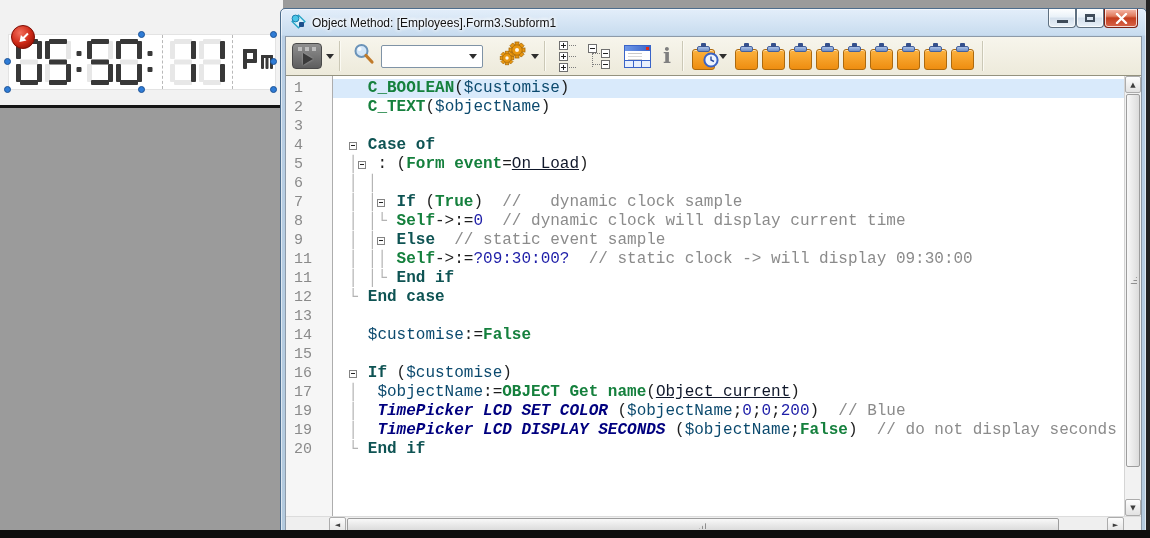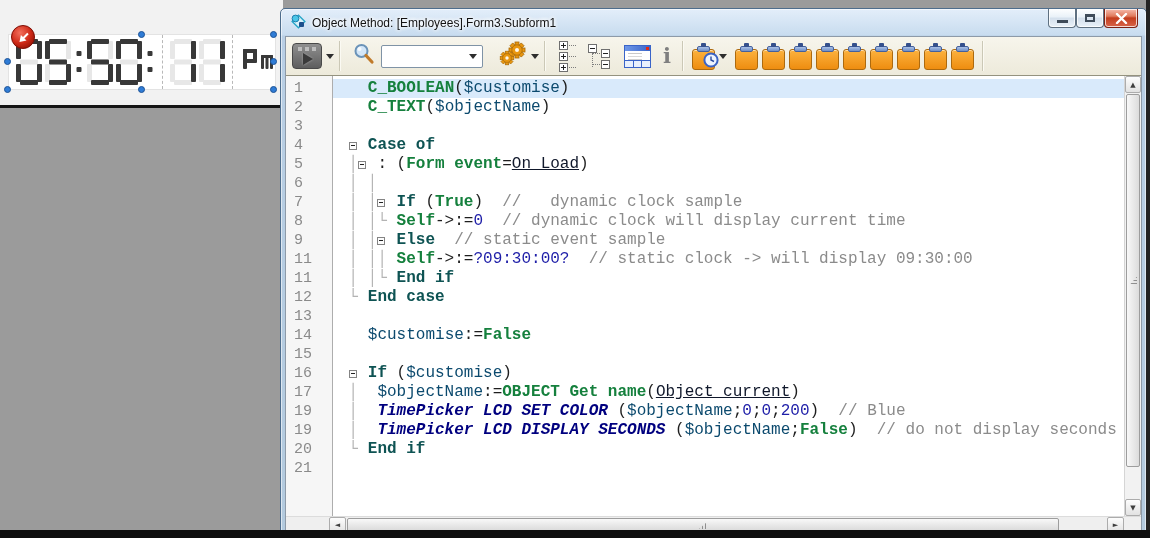--- a/index.html
+++ b/index.html
@@ -521,24 +521,20 @@
               <span class="cc"><span class="tk-gd"> │  </span><span class="tk-plug">TimePicker LCD SET COLOR</span><span class="tk-p"> (</span><span class="tk-var">$objectName</span><span class="tk-p">;</span><span class="tk-num">0</span><span class="tk-p">;</span><span class="tk-num">0</span><span class="tk-p">;</span><span class="tk-num">200</span><span class="tk-p">)</span><span class="tk-cm">  // Blue</span></span>
             </div>
             <div class="cl">
               <span class="ln">19</span>
               <span class="cc"><span class="tk-gd"> │  </span><span class="tk-plug">TimePicker LCD DISPLAY SECONDS</span><span class="tk-p"> (</span><span class="tk-var">$objectName</span><span class="tk-p">;</span><span class="tk-cmd">False</span><span class="tk-p">)</span><span class="tk-cm">  // do not display seconds</span></span>
             </div>
             <div class="cl">
               <span class="ln">20</span>
               <span class="cc"><span class="tk-gd"> └ </span><span class="tk-kw">End if</span></span>
             </div>
-            <div class="cl">
-              <span class="ln">21</span>
-              <span class="cc"></span>
-            </div>
           </div>
       </div>
       <div class="vscroll">
         <div class="sbtn" style="top:0;">▲</div>
         <div class="vthumb">
             <span class="grip"></span>
           </div>
         <div class="sbtn" style="bottom:0;top:auto;">▼</div>
       </div>
     </div>

